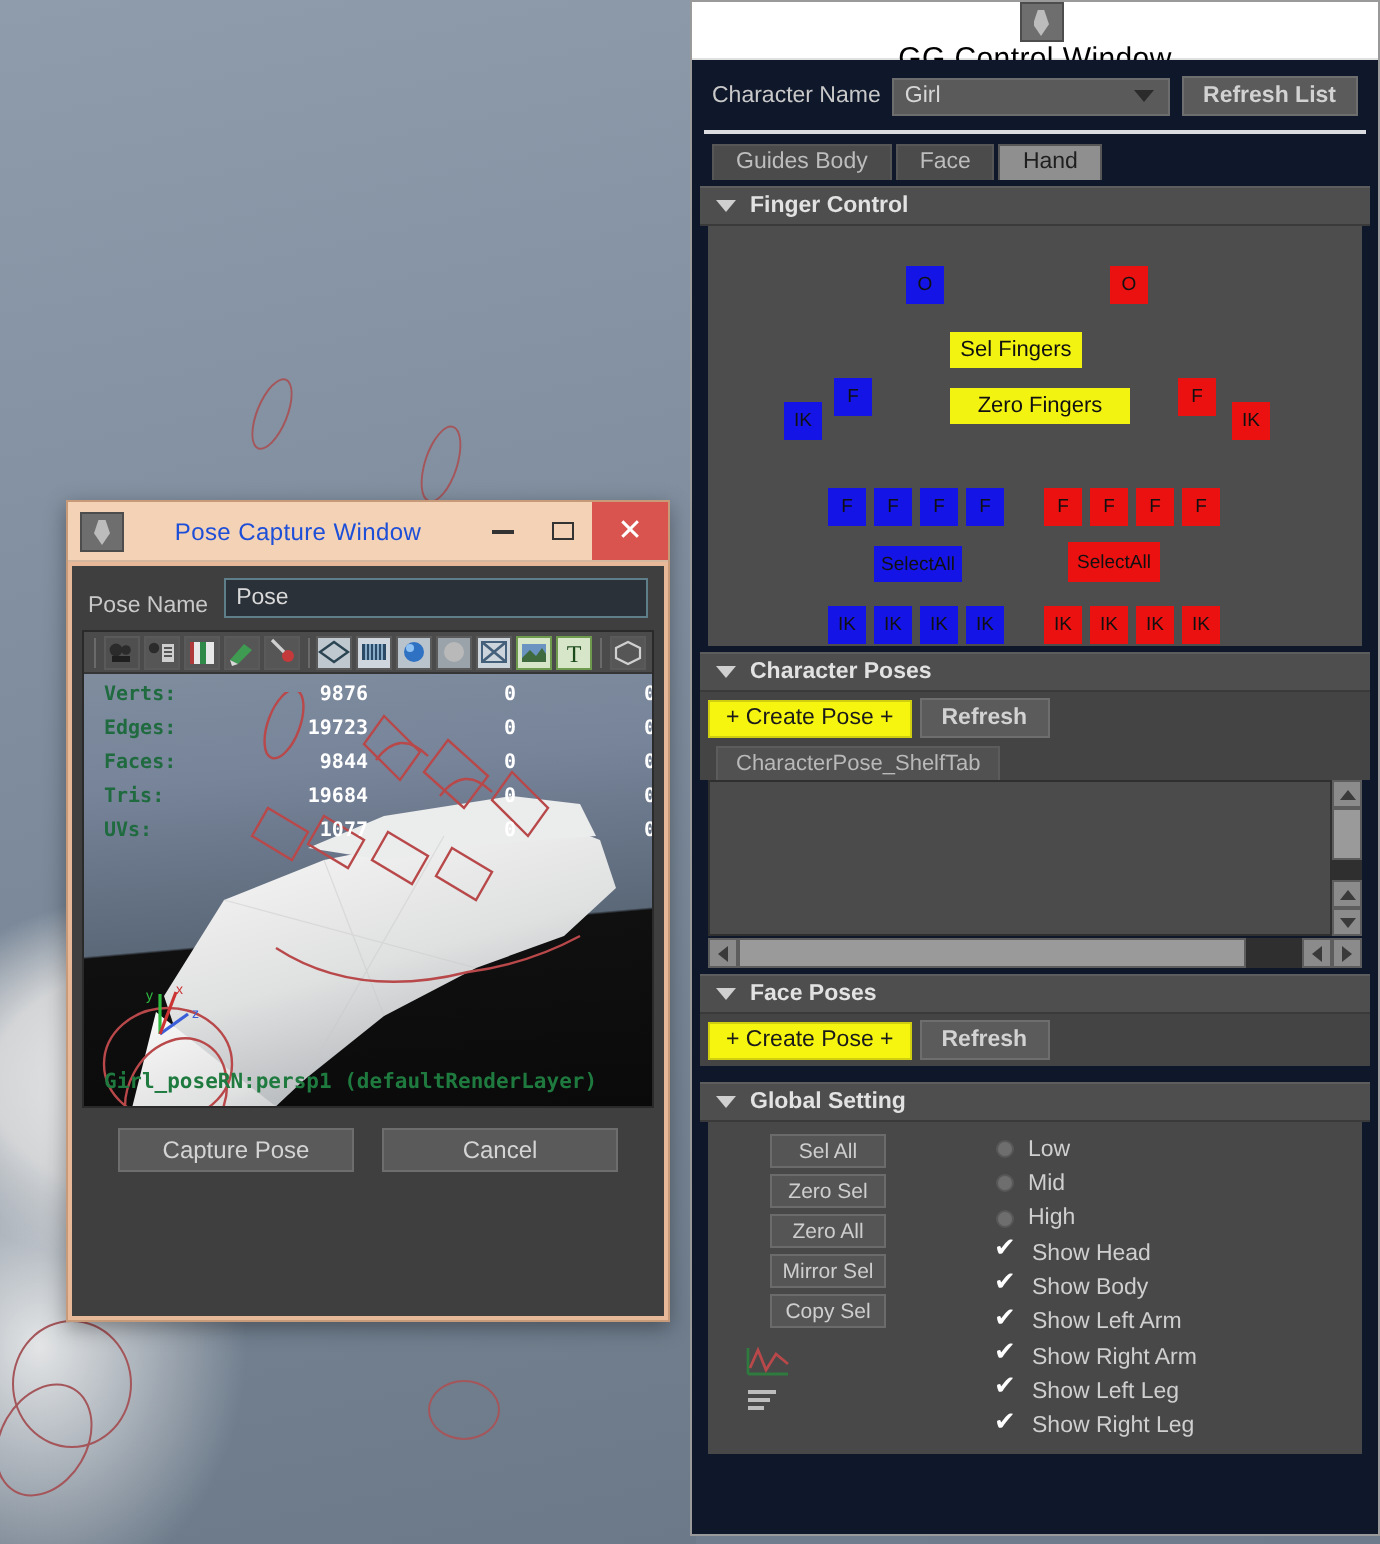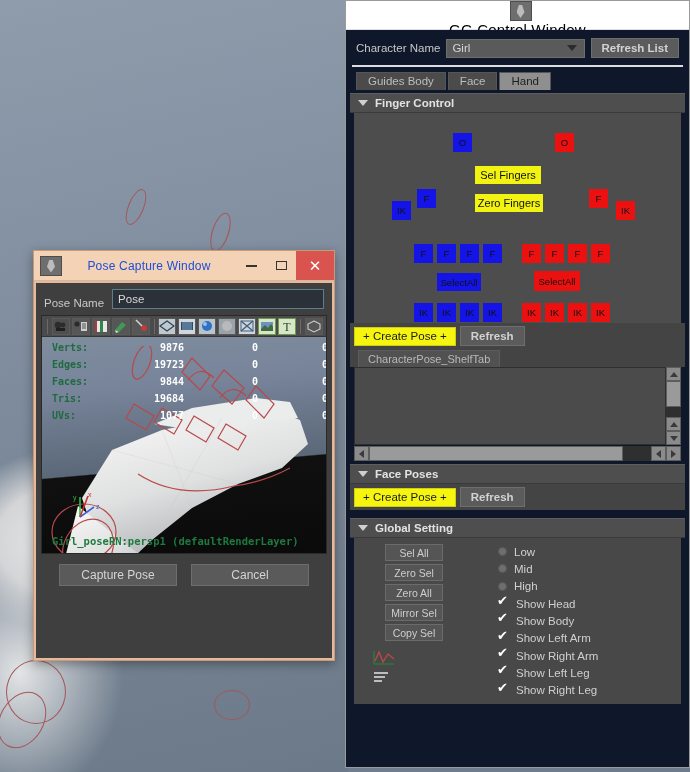--- a/index.html
+++ b/index.html
@@ -287,21 +287,21 @@
     </div>
 
     <div class="frame-header">
       <span class="tri"></span>
       <span class="frame-title">Finger Control</span>
     </div>
     <div id="finger-area">
         <div class="fbtn blue" style="left: 99px; top: 20px; width: 19px; height: 19px;">O</div>
         <div class="fbtn red" style="left: 201px; top: 20px; width: 19px; height: 19px;">O</div>
         <div class="fbtn yellow" style="left: 121px; top: 53px; width: 66px; height: 18px;">Sel Fingers</div>
-        <div class="fbtn yellow" style="left: 121px; top: 81px; width: 68px; height: 18px;">Zero Fingers</div>
+        <div class="fbtn yellow" style="left: 121px; top: 81px; width: 90px; height: 18px;">Zero Fingers</div>
         <div class="fbtn blue" style="left: 63px; top: 76px; width: 19px; height: 19px;">F</div>
         <div class="fbtn blue" style="left: 38px; top: 88px; width: 19px; height: 19px;">IK</div>
         <div class="fbtn red" style="left: 235px; top: 76px; width: 19px; height: 19px;">F</div>
         <div class="fbtn red" style="left: 262px; top: 88px; width: 19px; height: 19px;">IK</div>
         <div class="fbtn blue" style="left: 60px; top: 131px; width: 19px; height: 19px;">F</div>
         <div class="fbtn blue" style="left: 83px; top: 131px; width: 19px; height: 19px;">F</div>
         <div class="fbtn blue" style="left: 106px; top: 131px; width: 19px; height: 19px;">F</div>
         <div class="fbtn blue" style="left: 129px; top: 131px; width: 19px; height: 19px;">F</div>
         <div class="fbtn red" style="left: 168px; top: 131px; width: 19px; height: 19px;">F</div>
         <div class="fbtn red" style="left: 191px; top: 131px; width: 19px; height: 19px;">F</div>
@@ -312,20 +312,24 @@
         <div class="fbtn blue" style="left: 60px; top: 190px; width: 19px; height: 19px;">IK</div>
         <div class="fbtn blue" style="left: 83px; top: 190px; width: 19px; height: 19px;">IK</div>
         <div class="fbtn blue" style="left: 106px; top: 190px; width: 19px; height: 19px;">IK</div>
         <div class="fbtn blue" style="left: 129px; top: 190px; width: 19px; height: 19px;">IK</div>
         <div class="fbtn red" style="left: 168px; top: 190px; width: 19px; height: 19px;">IK</div>
         <div class="fbtn red" style="left: 191px; top: 190px; width: 19px; height: 19px;">IK</div>
         <div class="fbtn red" style="left: 214px; top: 190px; width: 19px; height: 19px;">IK</div>
         <div class="fbtn red" style="left: 237px; top: 190px; width: 19px; height: 19px;">IK</div>
       </div>
 
+    <div class="frame-header">
+      <span class="tri"></span>
+      <span class="frame-title">Character Poses</span>
+    </div>
     <div class="pose-row">
       <div class="btn-yellow">+ Create Pose +</div>
       <div class="btn-grey">Refresh</div>
     </div>
     <div class="shelf-tab-row">
       <span class="shelf-tab">CharacterPose_ShelfTab</span>
     </div>
     <div class="shelf-wrap">
       <div class="shelf-canvas"></div>
       <div class="vscroll">

